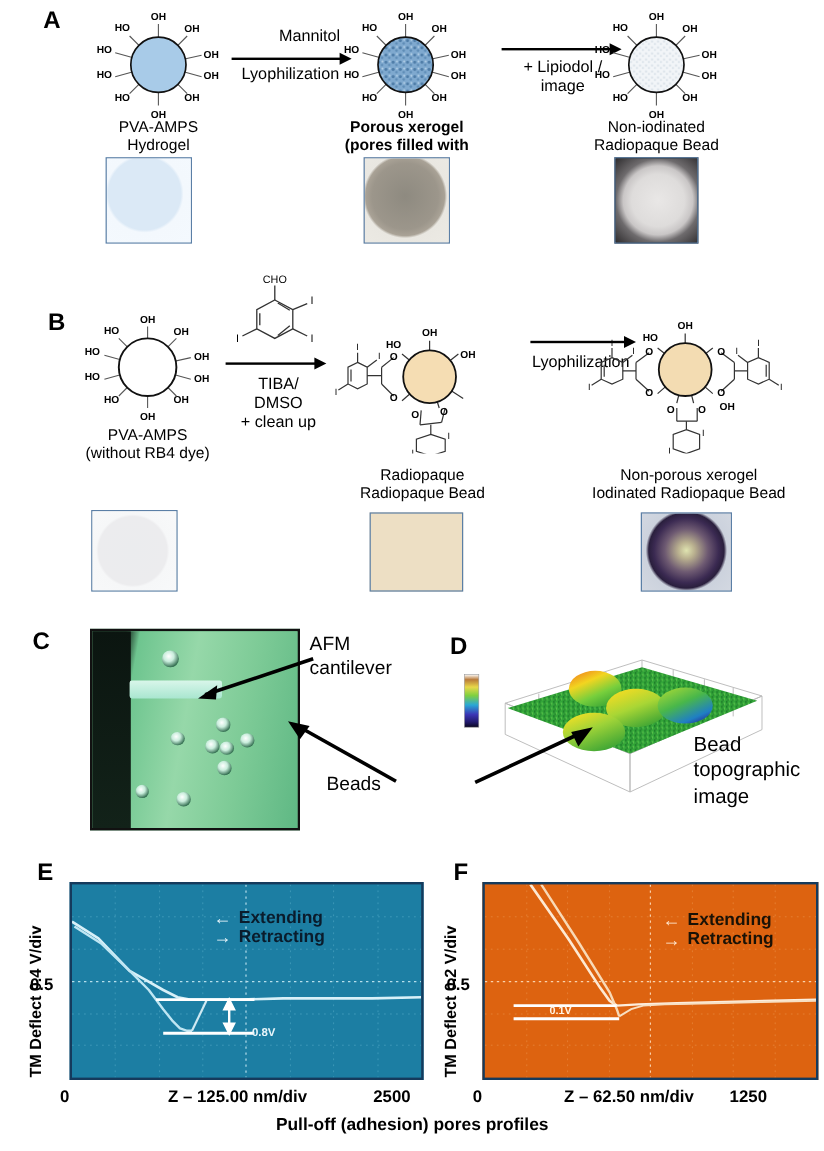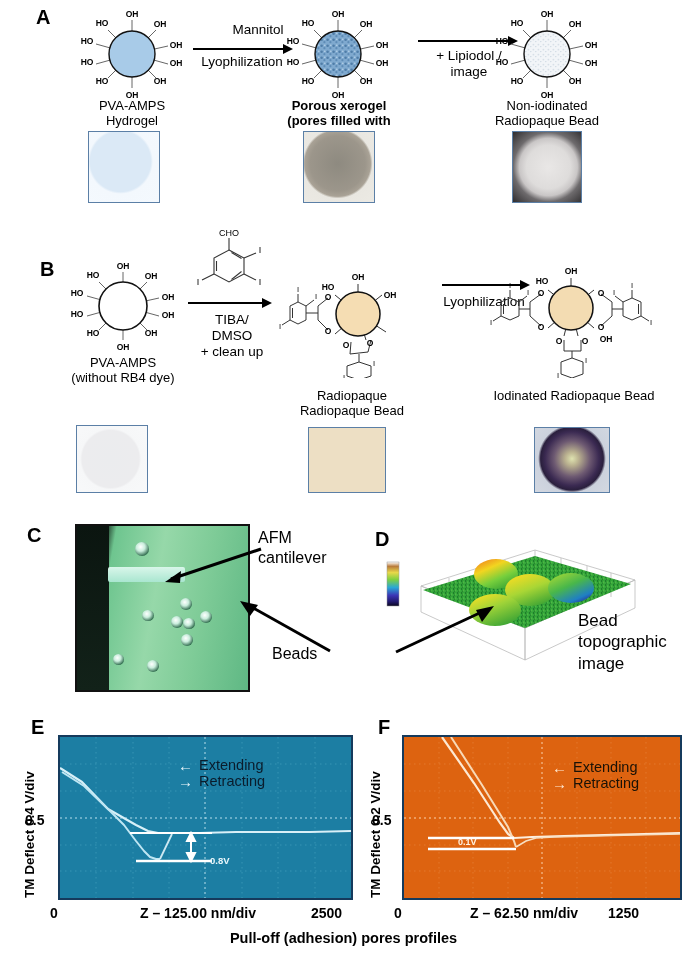--- a/index.html
+++ b/index.html
@@ -37,21 +37,21 @@
 
   
   .chartbox { position:absolute; border:2px solid #153a5c; overflow:hidden; }
   .axis-y-label {
     position:absolute; font-weight:bold; font-size:13.5px;
     transform-origin:0 0; transform:rotate(-90deg); white-space:nowrap;
   }
   .axis-tick { position:absolute; font-weight:bold; font-size:14px; }
   .axis-x-title { position:absolute; font-weight:bold; font-size:14px; white-space:nowrap; }
   .legend-row { display:flex; align-items:center; gap:6px; }
-  .legend-label { font-weight:normal; font-size:14.5px; color:#0a1c2c; }
+  .legend-label { font-weight:bold; font-size:14.5px; color:#0a1c2c; }
   .legend-label.f { color:#1a1206; }
   .bottom-caption {
     position:absolute; font-weight:bold; font-size:14.5px; text-align:center; width:100%;
   }
 </style>
 </head>
 <body>
 
 <div class="abs panel-letter" style="left:36px; top:6px;">A</div>
 
@@ -376,20 +376,21 @@
       <text x="13" y="77" text-anchor="middle">I</text>
       <text x="154" y="40" text-anchor="middle">I</text>
       <text x="136" y="47" text-anchor="middle">I</text>
       <text x="173" y="77" text-anchor="middle">I</text>
       <text x="108" y="115" text-anchor="middle">I</text>
       <text x="80" y="130" text-anchor="middle">I</text>
     </g>
   </svg>
 </div>
 <div class="abs cap" style="left:466px; top:388px; width:216px;">
+  <div>Non-porous  xerogel</div>
   <div>Iodinated Radiopaque  Bead</div>
 </div>
 <div class="photo" style="left:534px; top:427px; width:76px; height:66px; background:#cfd4de;">
   <div class="photo-inner" style="background:radial-gradient(circle at 50% 48%, #dfe3b0 0%, #b9b08f 14%, #6e5a72 36%, #3b2a52 54%, #2a1f3d 63%, #ccd2dd 68%, #d3d8e1 100%);"></div>
 </div>
 
 <div class="abs panel-letter" style="left:27px; top:524px;">C</div>
 <div class="photo" style="left:75px; top:524px; width:175px; height:168px; border:2px solid #111; background:#6fbf8a;">
   <div class="photo-inner" style="background:linear-gradient(100deg,#0d1a12 0%, #0f1f15 14%, #6ec58f 20%, #96d8a9 45%, #7ecb97 70%, #5fb884 100%);">
     <div style="position:absolute; left:0; top:0; width:19%; height:100%; background:linear-gradient(180deg,#0b1510,#122219);"></div>

